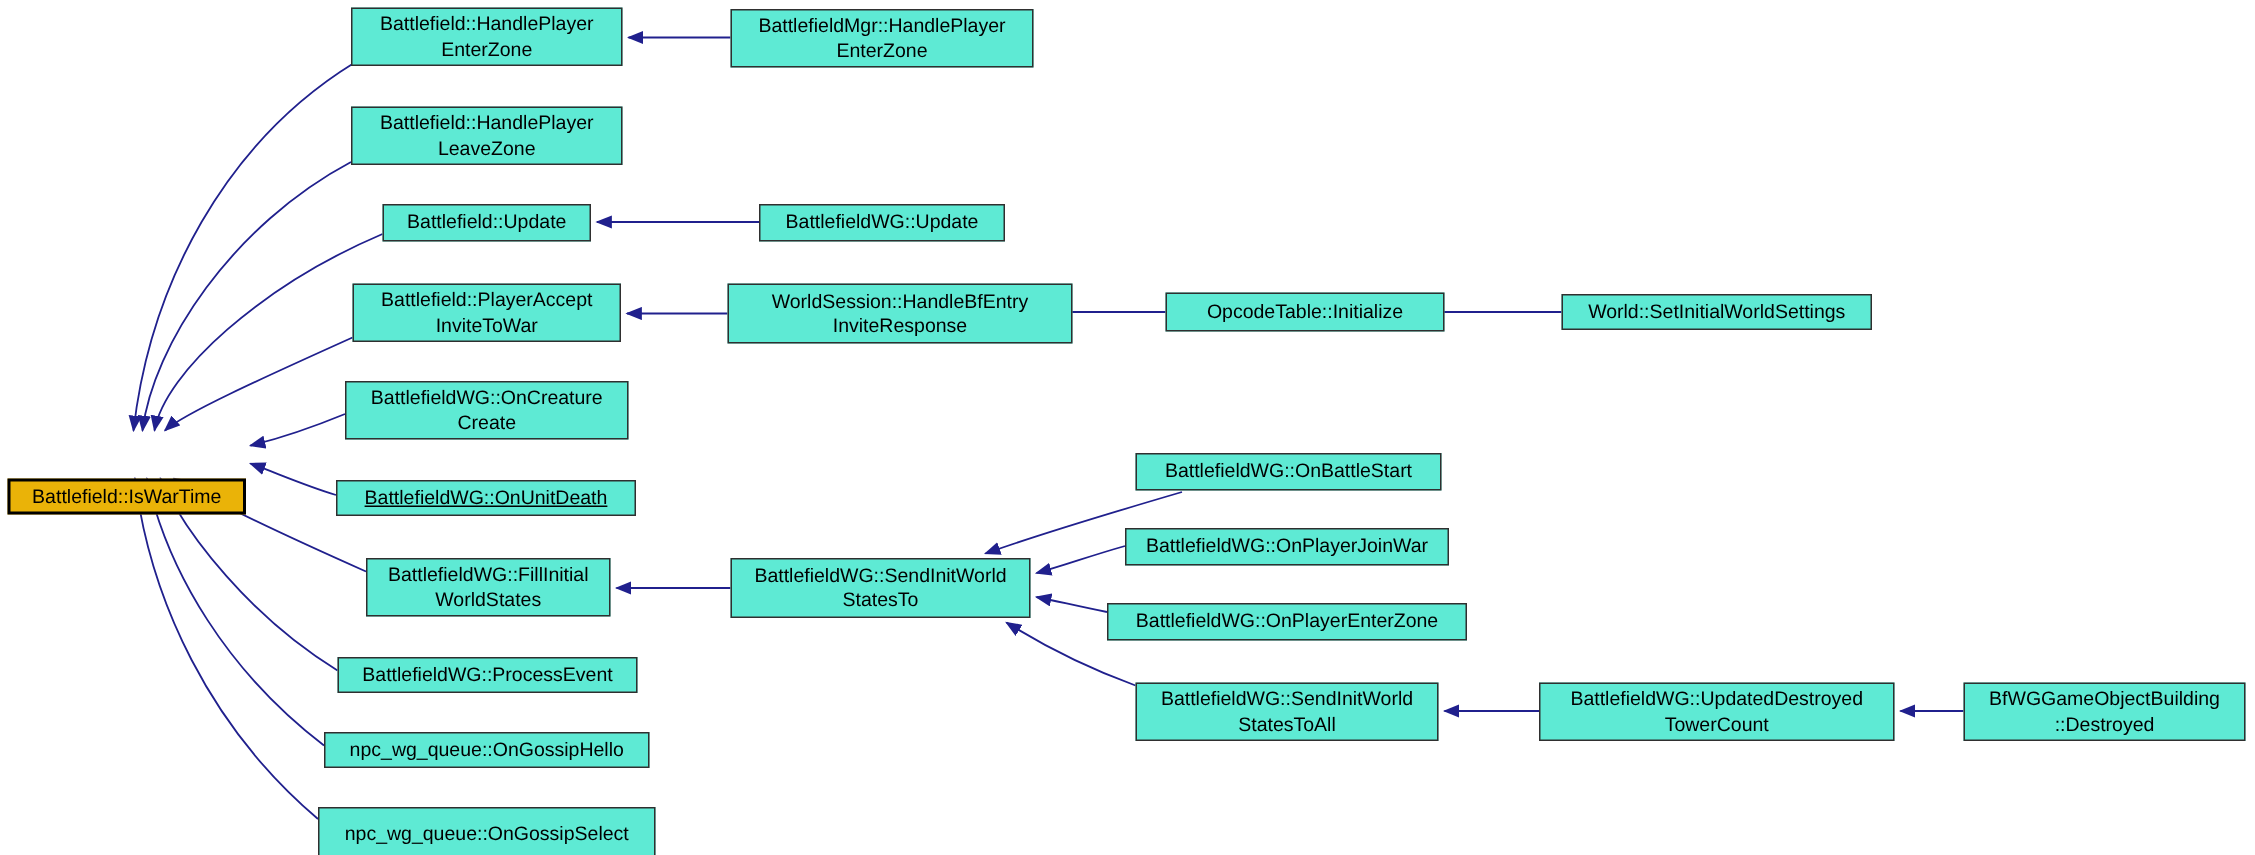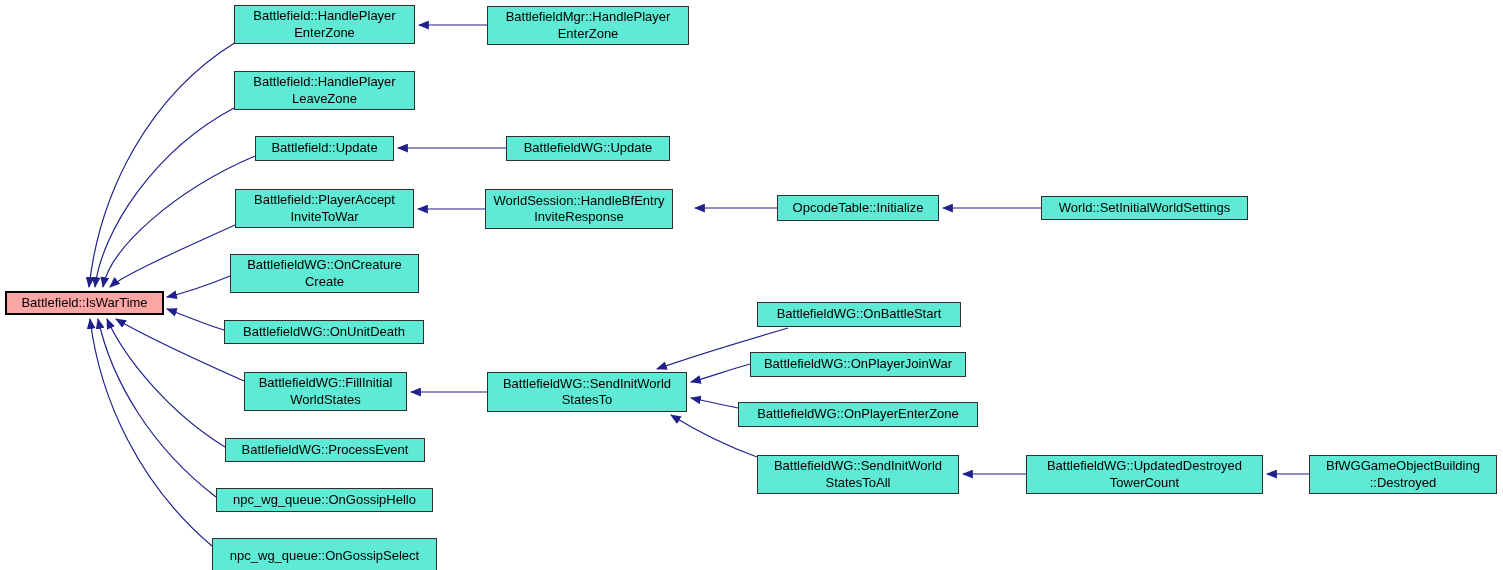--- a/index.html
+++ b/index.html
@@ -20,23 +20,24 @@
     font-size:13px;
     line-height:16.5px;
     display:flex;
     align-items:center;
     justify-content:center;
     text-align:center;
     white-space:pre-line;
     cursor:pointer;
   }
   .node.main{
-    background:#fca5a5;
+    background:#eab308;
     border:2px solid #000000;
     cursor:default;
+    margin-top:28px;
   }
 </style>
 </head>
 <body>
 
 <div id="canvas">
 
   <svg id="edges" viewBox="0 0 1503 570" xmlns="http://www.w3.org/2000/svg">
     <defs>
       <marker id="arrow" viewBox="0 0 10 8" refX="9" refY="4" markerWidth="11" markerHeight="9" markerUnits="userSpaceOnUse" orient="auto">
@@ -74,27 +75,27 @@
   <div class="node" style="left:234px;top:5px;width:181px;height:39px;">Battlefield::HandlePlayer
 EnterZone</div>
   <div class="node" style="left:487px;top:6px;width:202px;height:39px;">BattlefieldMgr::HandlePlayer
 EnterZone</div>
   <div class="node" style="left:234px;top:71px;width:181px;height:39px;">Battlefield::HandlePlayer
 LeaveZone</div>
   <div class="node" style="left:255px;top:136px;width:139px;height:25px;">Battlefield::Update</div>
   <div class="node" style="left:235px;top:189px;width:179px;height:39px;">Battlefield::PlayerAccept
 InviteToWar</div>
   <div class="node" style="left:506px;top:136px;width:164px;height:25px;">BattlefieldWG::Update</div>
-  <div class="node" style="left:485px;top:189px;width:188px;height:40px;">WorldSession::HandleBfEntry
+  <div class="node" style="left:485px;top:189px;width:230px;height:40px;">WorldSession::HandleBfEntry
 InviteResponse</div>
-  <div class="node" style="left:777px;top:195px;width:162px;height:26px;">OpcodeTable::Initialize</div>
+  <div class="node" style="left:777px;top:195px;width:186px;height:26px;">OpcodeTable::Initialize</div>
   <div class="node" style="left:1041px;top:196px;width:207px;height:24px;">World::SetInitialWorldSettings</div>
   <div class="node" style="left:230px;top:254px;width:189px;height:39px;">BattlefieldWG::OnCreature
 Create</div>
-  <div class="node" style="left:224px;top:320px;width:200px;height:24px;">BattlefieldWG::OnUnitDeath</div>
+  <div class="node" style="left:224px;top:320px;width:200px;height:24px;text-decoration:underline;">BattlefieldWG::OnUnitDeath</div>
   <div class="node" style="left:244px;top:372px;width:163px;height:39px;">BattlefieldWG::FillInitial
 WorldStates</div>
   <div class="node" style="left:487px;top:372px;width:200px;height:40px;">BattlefieldWG::SendInitWorld
 StatesTo</div>
   <div class="node" style="left:757px;top:302px;width:204px;height:25px;">BattlefieldWG::OnBattleStart</div>
   <div class="node" style="left:750px;top:352px;width:216px;height:25px;">BattlefieldWG::OnPlayerJoinWar</div>
   <div class="node" style="left:738px;top:402px;width:240px;height:25px;">BattlefieldWG::OnPlayerEnterZone</div>
   <div class="node" style="left:757px;top:455px;width:202px;height:39px;">BattlefieldWG::SendInitWorld
 StatesToAll</div>
   <div class="node" style="left:1026px;top:455px;width:237px;height:39px;">BattlefieldWG::UpdatedDestroyed

